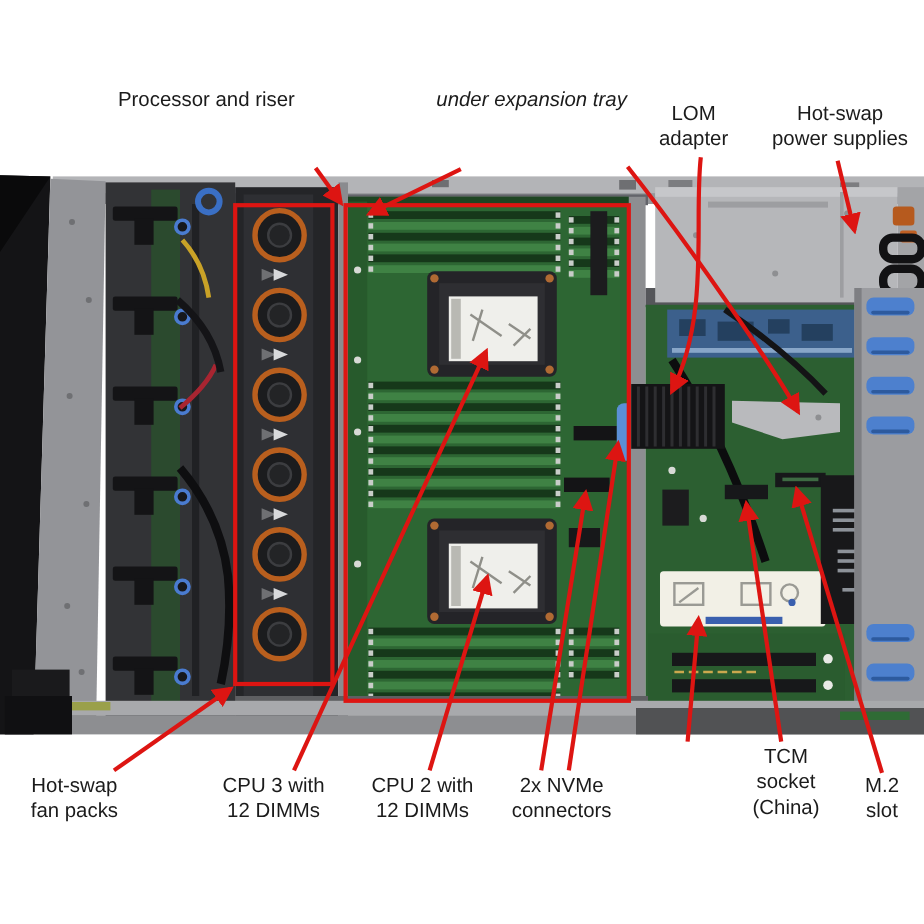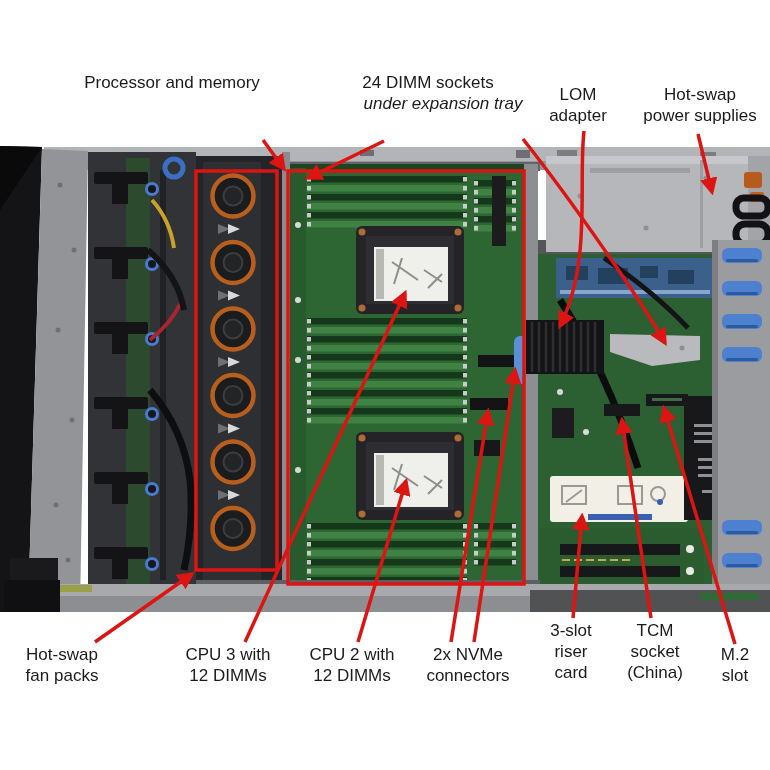--- a/index.html
+++ b/index.html
@@ -385,24 +385,23 @@
         <path d="M358,642 L406,481" class="ann-arrow" marker-end="url(#ah)"></path>
         <path d="M451,642 L488,411" class="ann-arrow" marker-end="url(#ah)"></path>
         <path d="M474,642 L515,370" class="ann-arrow" marker-end="url(#ah)"></path>
         <path d="M573,618 L582,516" class="ann-arrow" marker-end="url(#ah)"></path>
         <path d="M651,618 L622,420" class="ann-arrow" marker-end="url(#ah)"></path>
         <path d="M735,644 L664,408" class="ann-arrow" marker-end="url(#ah)"></path>
       </g>
   </svg>
 
   <div class="lbl" style="left:172px;top:72px">
-    <span>Processor and memory</span>
+    <span>Processor and riser</span>
   </div>
   <div class="lbl" style="left:428px;top:72px">
-    <span>24 DIMM sockets</span>
     <span class="it">under expansion tray</span>
   </div>
   <div class="lbl" style="left:578px;top:84px">
     <span>LOM</span>
     <span>adapter</span>
   </div>
   <div class="lbl" style="left:700px;top:84px">
     <span>Hot-swap</span>
     <span>power supplies</span>
   </div>
@@ -414,25 +413,20 @@
     <span>CPU 3 with</span>
     <span>12 DIMMs</span>
   </div>
   <div class="lbl" style="left:352px;top:644px">
     <span>CPU 2 with</span>
     <span>12 DIMMs</span>
   </div>
   <div class="lbl" style="left:468px;top:644px">
     <span>2x NVMe</span>
     <span>connectors</span>
-  </div>
-  <div class="lbl" style="left:571px;top:620px">
-    <span>3-slot</span>
-    <span>riser</span>
-    <span>card</span>
   </div>
   <div class="lbl" style="left:655px;top:620px">
     <span>TCM</span>
     <span>socket</span>
     <span>(China)</span>
   </div>
   <div class="lbl" style="left:735px;top:644px">
     <span>M.2</span>
     <span>slot</span>
   </div>

